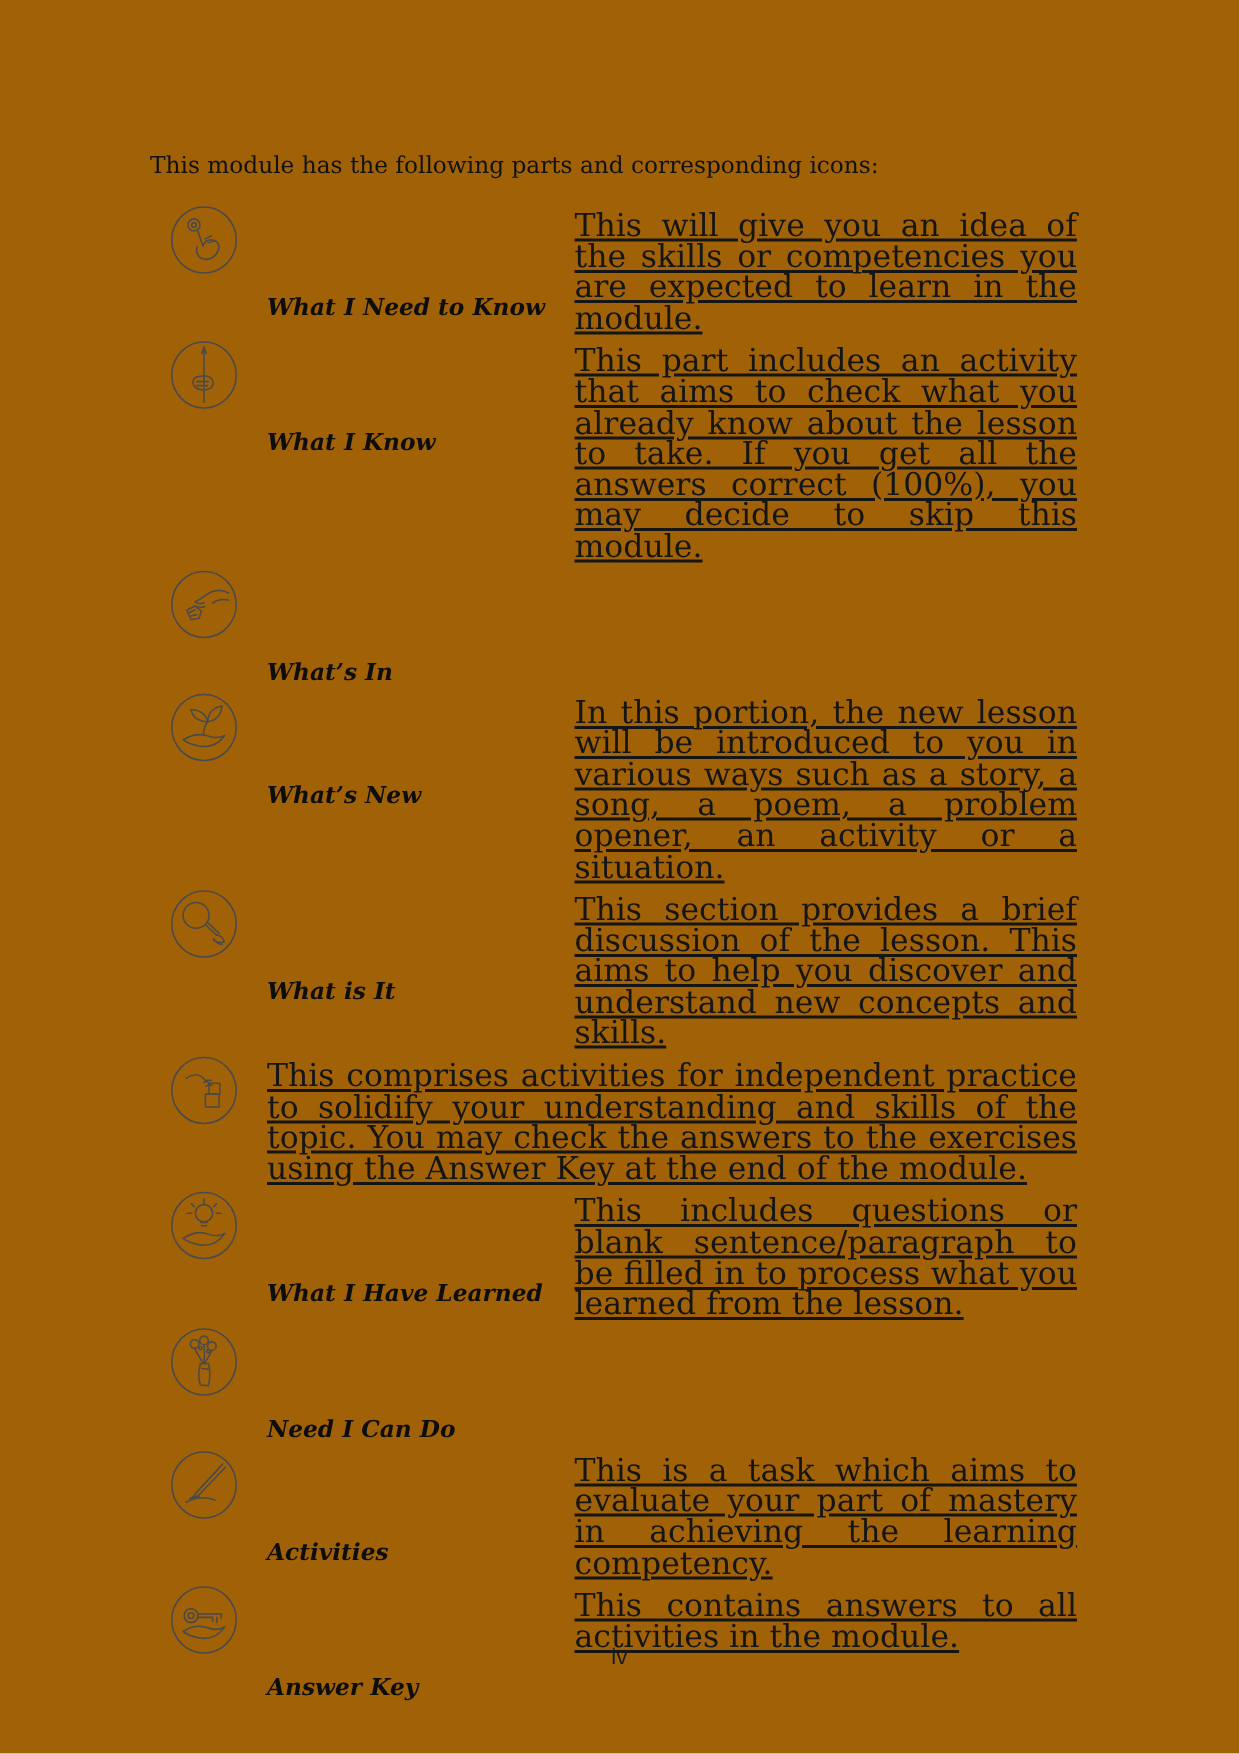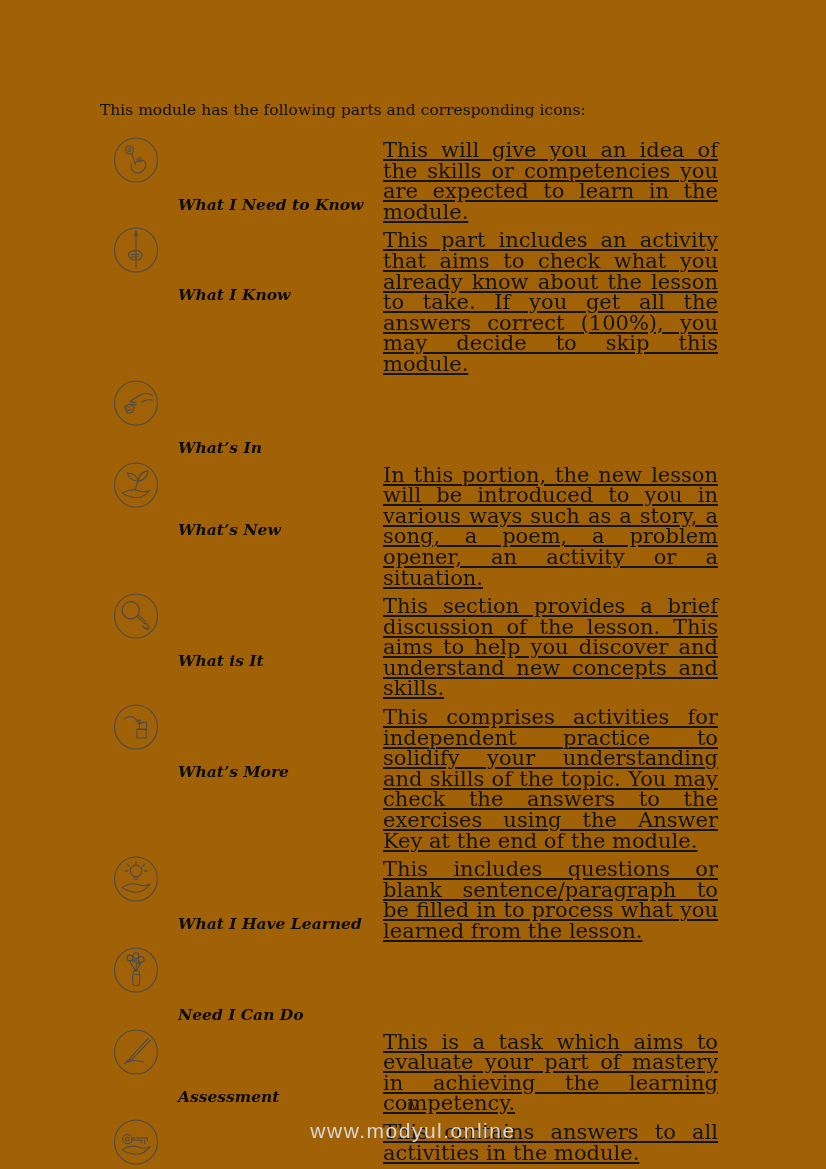--- a/index.html
+++ b/index.html
@@ -266,21 +266,20 @@
     <div class="col-label row-label">What is It</div>
     <div class="col-desc row-desc">This section provides a brief discussion of the lesson. This aims to help you discover and understand new concepts and skills.</div>
   </div>
 
   <div class="part-row">
     <div class="col-icon row-icon">
             <svg viewBox="0 0 48 48">
               <use href="#sym-5"></use>
             </svg>
           </div>
-    <div class="col-label row-label">What’s More</div>
     <div class="col-desc row-desc">This comprises activities for independent practice to solidify your understanding and skills of the topic. You may check the answers to the exercises using the Answer Key at the end of the module.</div>
   </div>
 
   <div class="part-row">
     <div class="col-icon row-icon">
             <svg viewBox="0 0 48 48">
               <use href="#sym-6"></use>
             </svg>
           </div>
     <div class="col-label row-label">What I Have Learned</div>
@@ -295,32 +294,31 @@
           </div>
     <div class="col-label row-label">Need I Can Do</div>
   </div>
 
   <div class="part-row">
     <div class="col-icon row-icon">
             <svg viewBox="0 0 48 48">
               <use href="#sym-8"></use>
             </svg>
           </div>
-    <div class="col-label row-label">Assessment</div>
+    <div class="col-label row-label">Activities</div>
     <div class="col-desc row-desc">This is a task which aims to evaluate your part of mastery in achieving the learning competency.</div>
   </div>
 
 
   <div class="part-row">
     <div class="col-icon row-icon">
             <svg viewBox="0 0 48 48">
               <use href="#sym-10"></use>
             </svg>
           </div>
     <div class="col-label row-label">Answer Key</div>
     <div class="col-desc row-desc">This contains answers to all activities in the module.</div>
   </div>
 </div>
   </div>
 
   <div class="footer-pagenum">iv</div>
-  <div class="footer-watermark">www.modyul.online</div>
 </div>
 
 </body></html>

